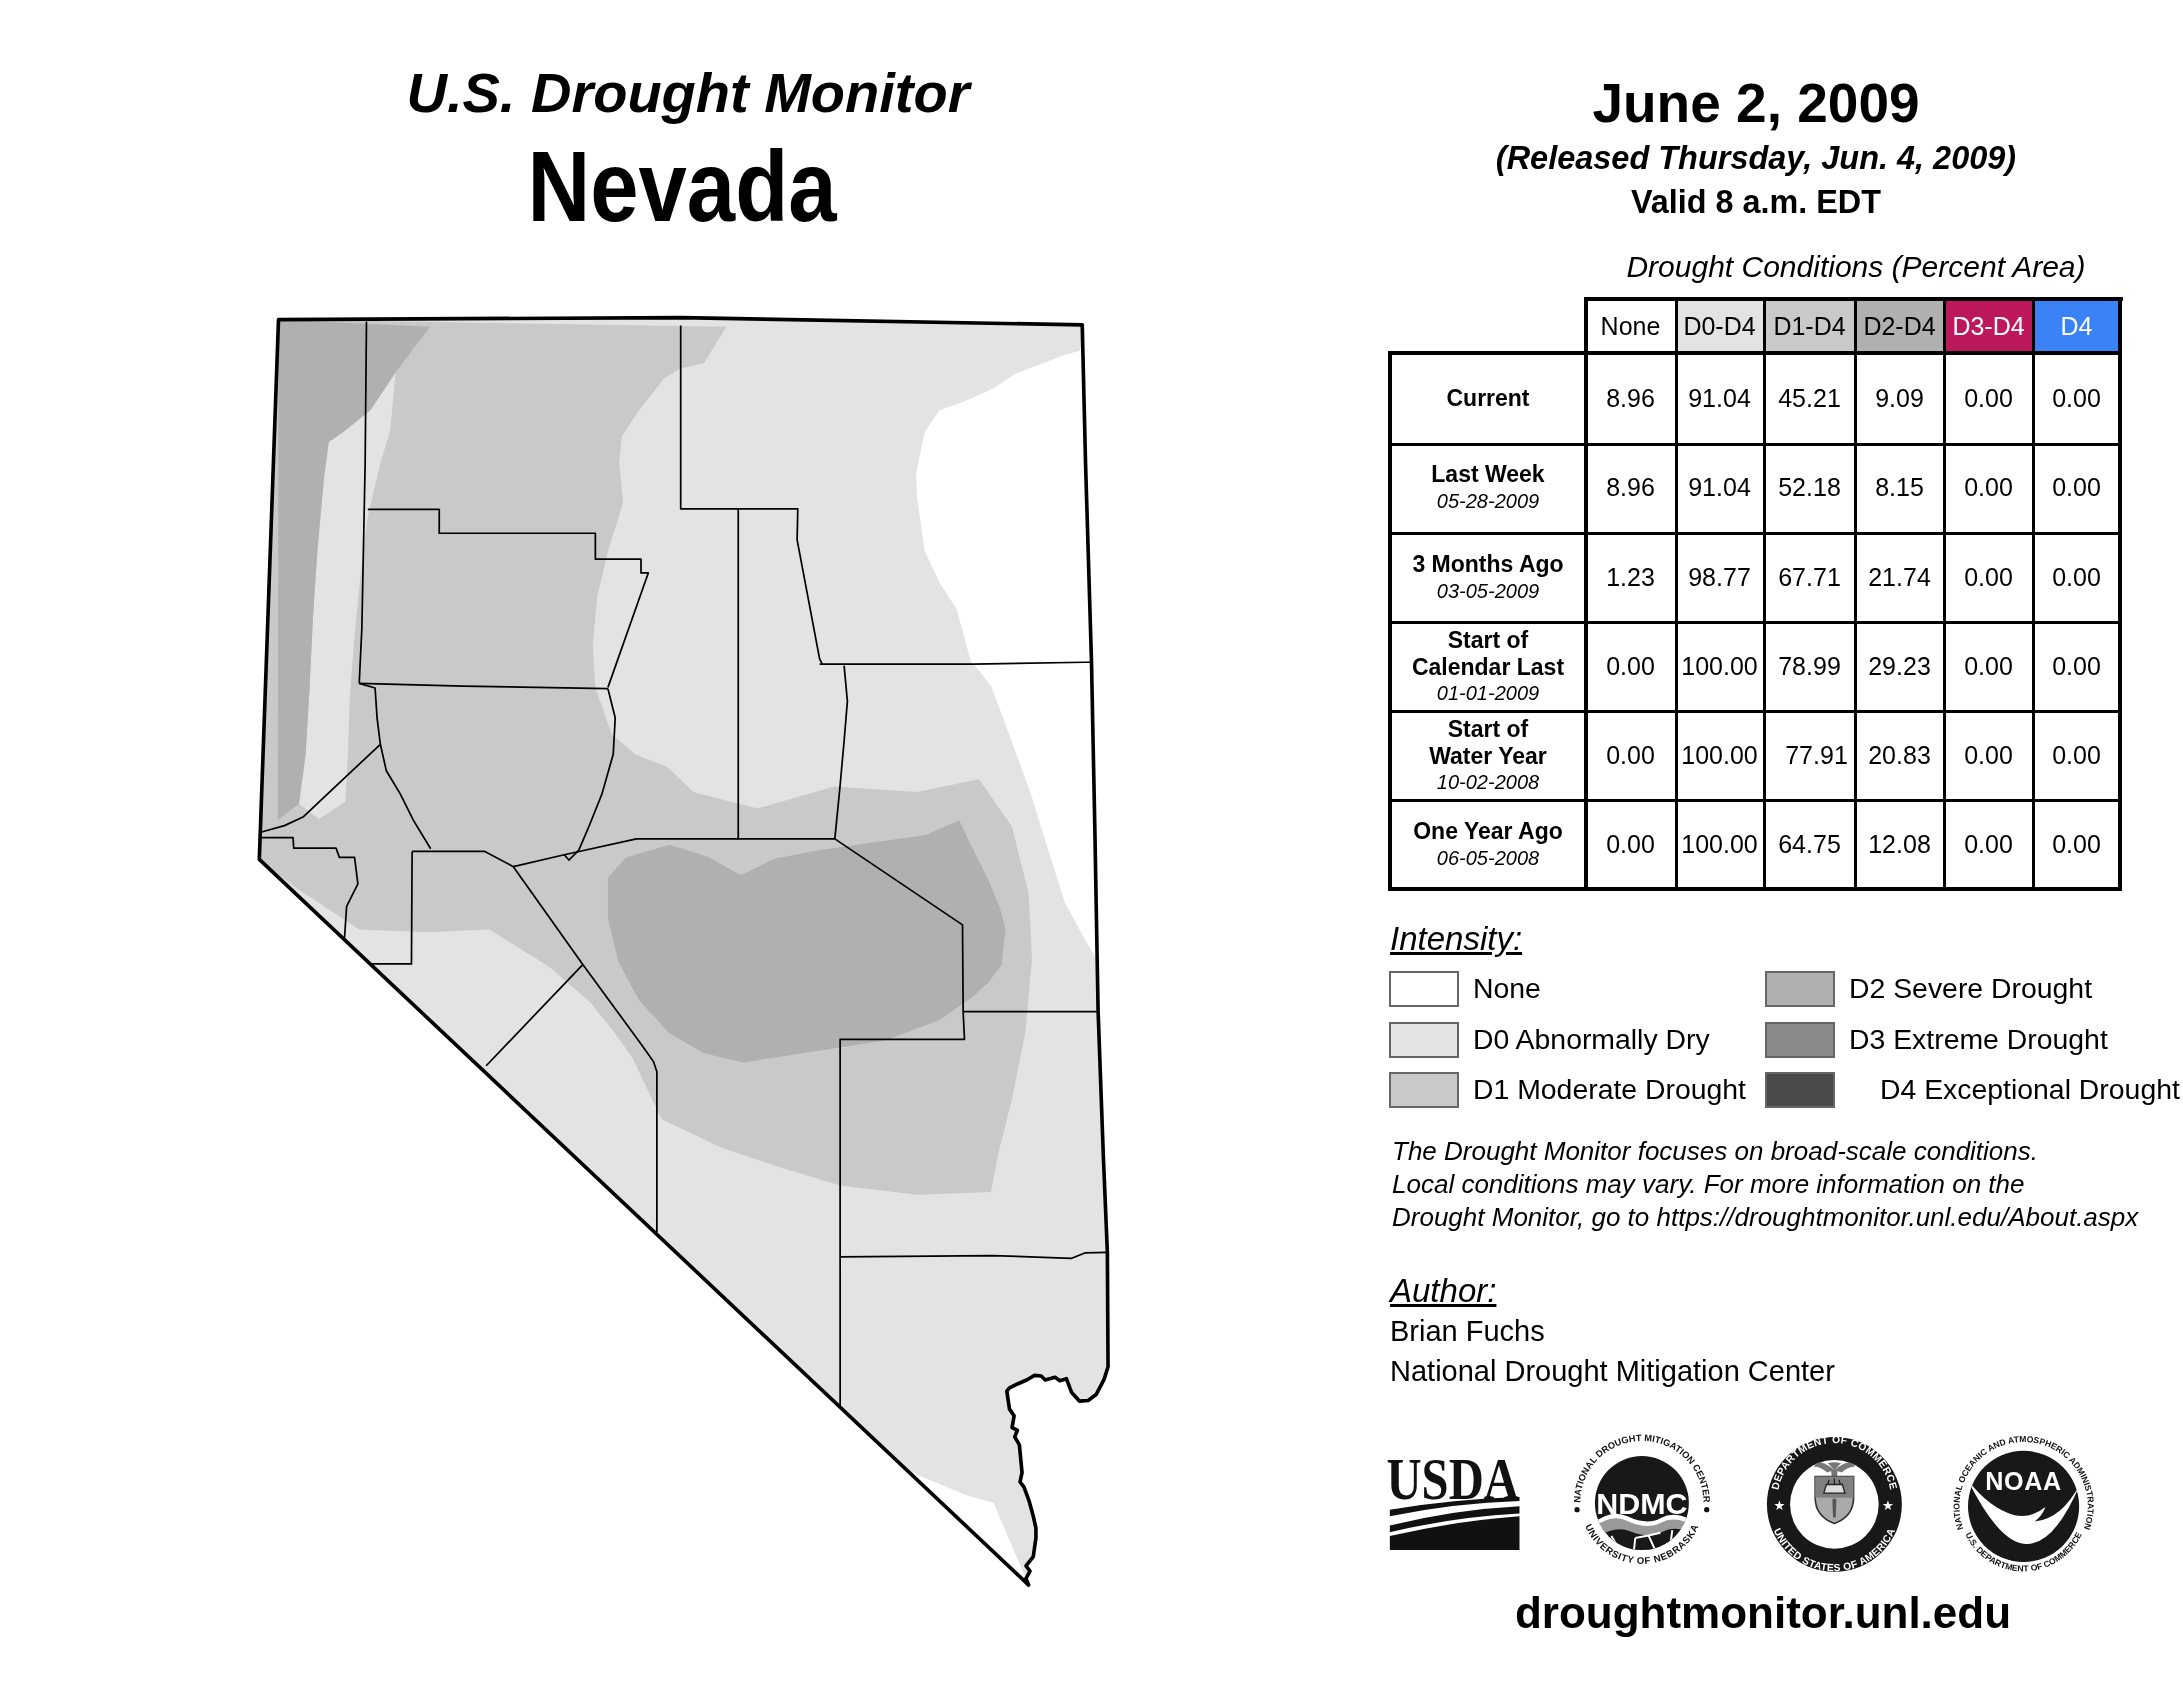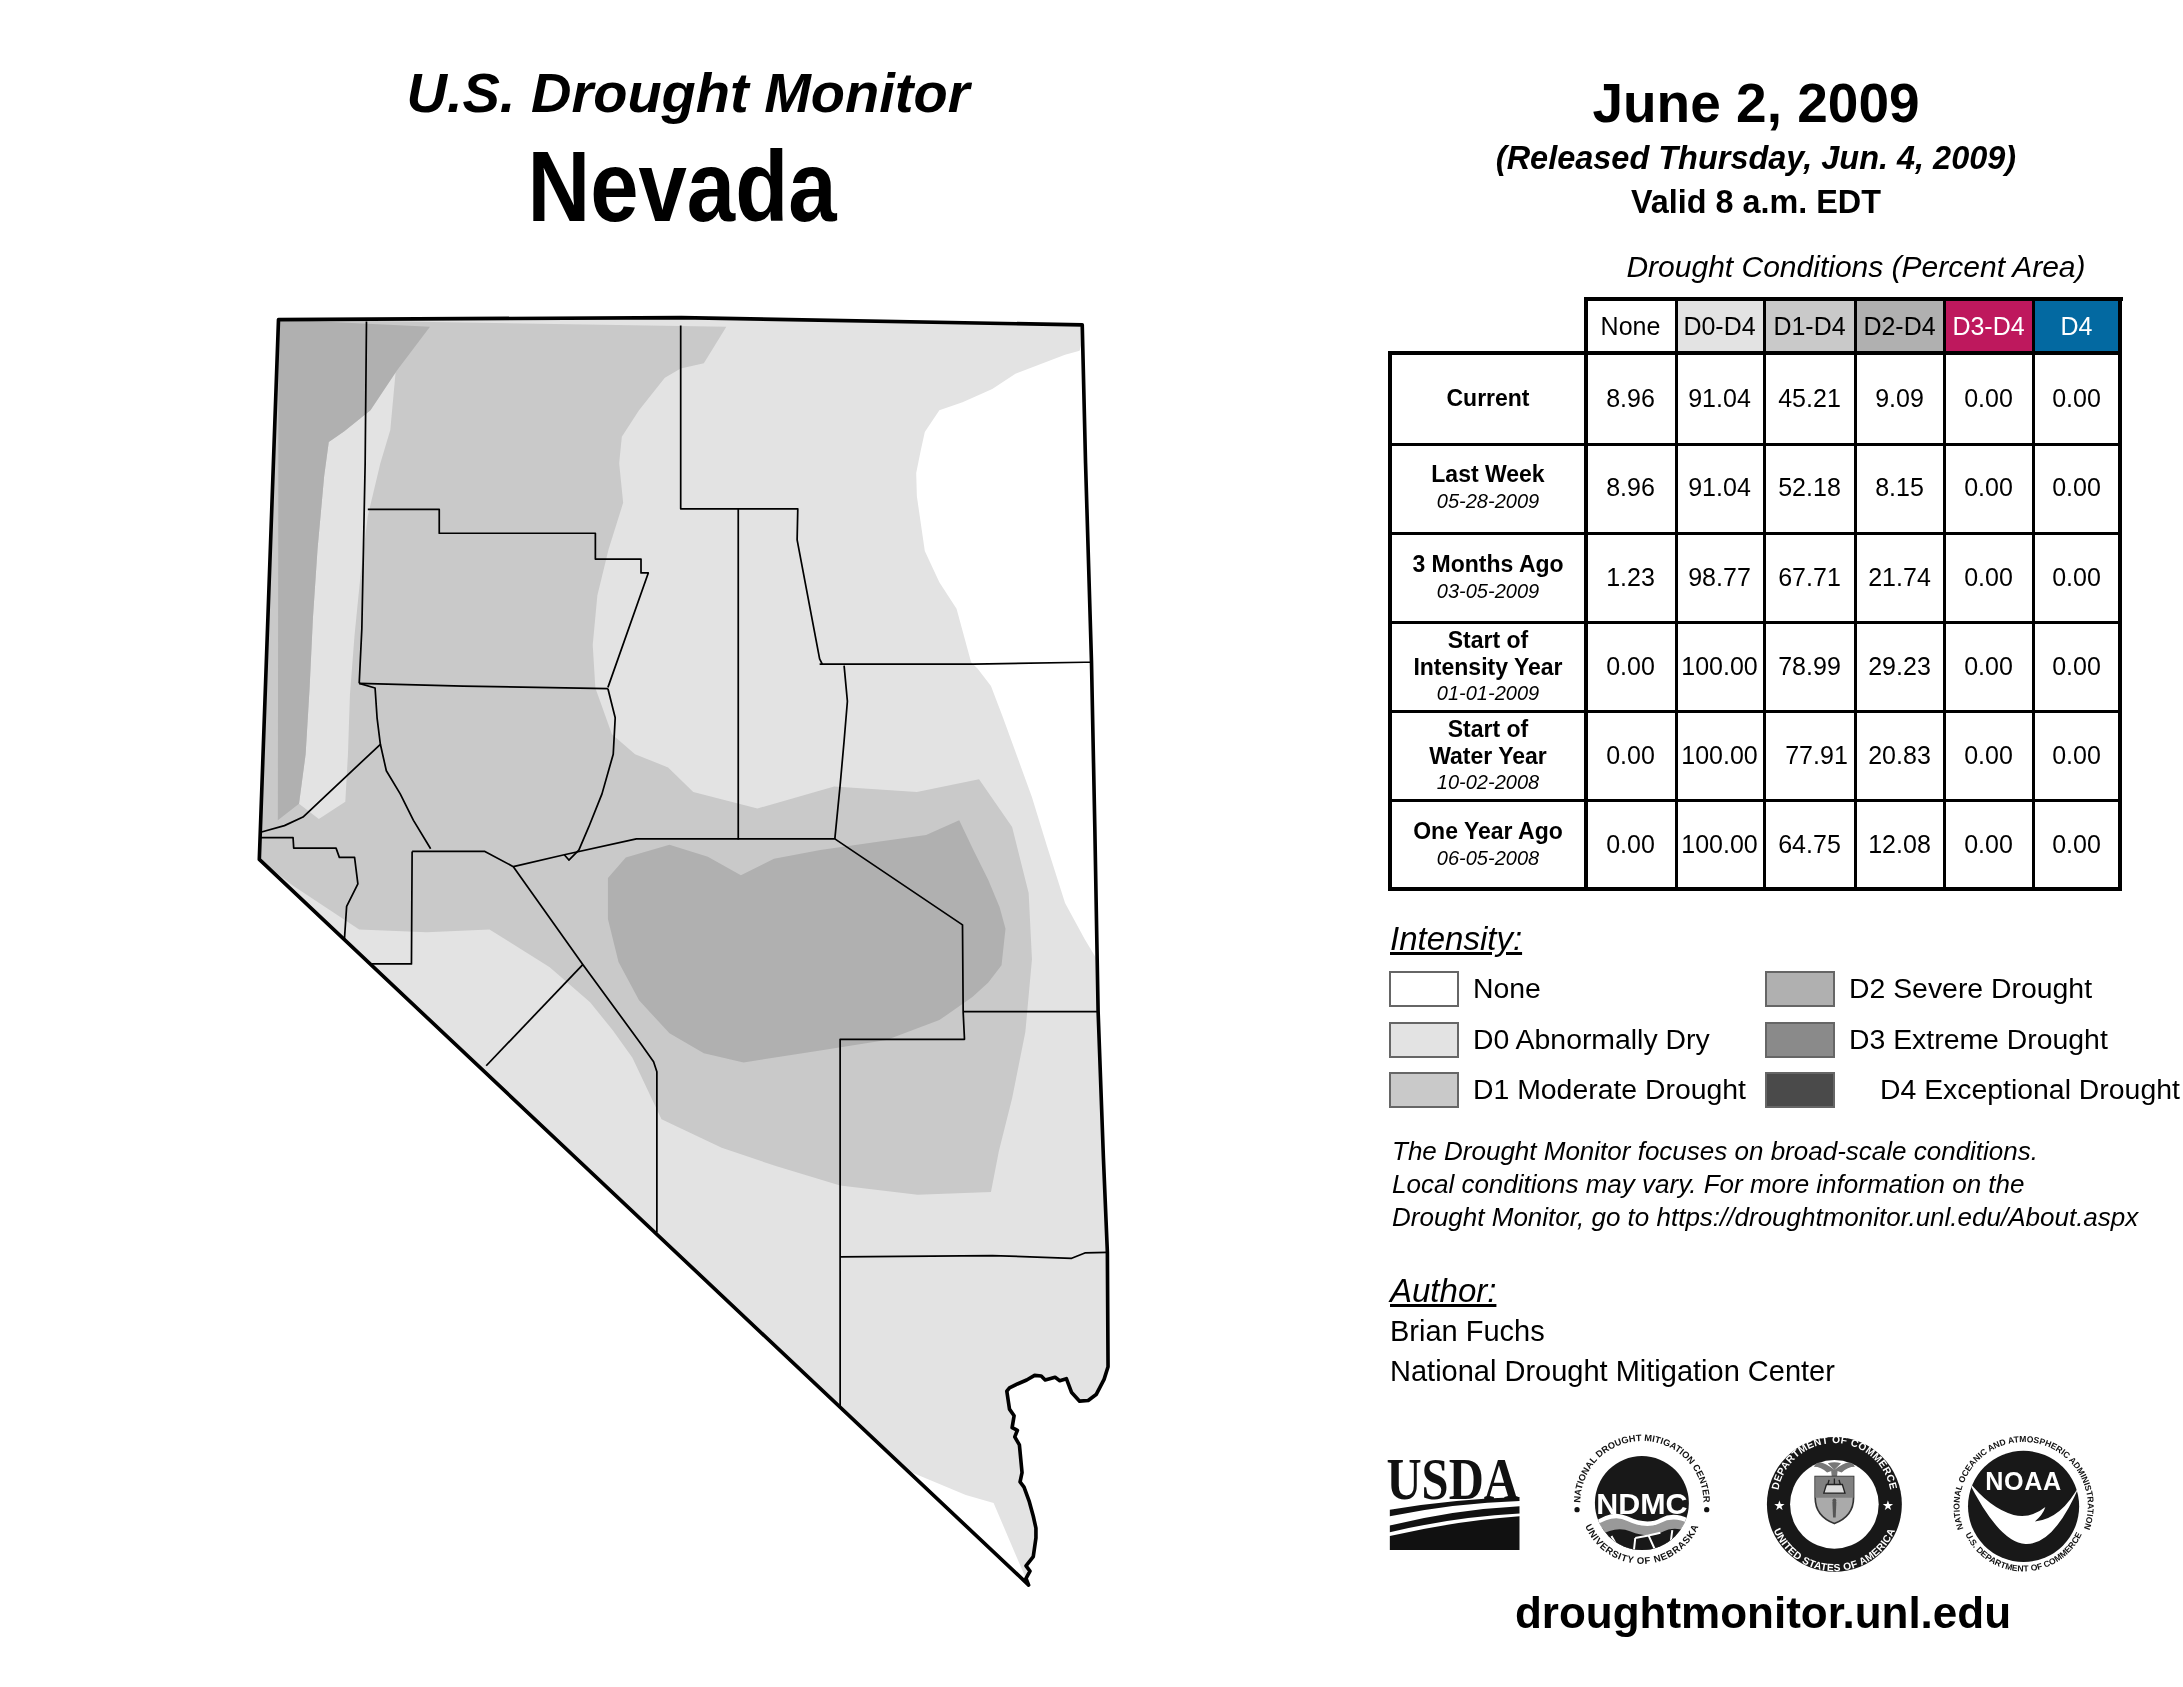--- a/index.html
+++ b/index.html
@@ -64,21 +64,21 @@
 
 <path fill="none" stroke="#000" stroke-width="5.5" stroke-linejoin="round" d="M421,483 L1030,480 L1636,491 L1641,700 L1650,1001 L1655,1250 L1660,1529 L1668,1750 L1674,1893 L1675,2066 L1669,2085 L1657,2108 L1645,2117 L1632,2118 L1620,2105 L1612,2084 L1602,2087 L1595,2082 L1580,2086 L1574,2080 L1564,2079 L1552,2086 L1538,2092 L1526,2098 L1522,2103 L1526,2130 L1533,2140 L1530,2158 L1538,2162 L1534,2172 L1541,2184 L1545,2226 L1542,2240 L1548,2248 L1556,2270 L1562,2292 L1566,2310 L1566,2325 L1562,2353 L1551,2367 L1557,2375 L1551,2386 L1555,2396 L392,1299 Z"></path>
 </svg>
 
 <div>
 <div class="cell" style="left:1586px;top:299px;width:89px;height:54px;background:#ffffff;color:#000;font-size:25px;">None</div>
 <div class="cell" style="left:1675px;top:299px;width:89px;height:54px;background:#e3e3e3;color:#000;font-size:25px;">D0-D4</div>
 <div class="cell" style="left:1764px;top:299px;width:91px;height:54px;background:#c9c9c9;color:#000;font-size:25px;">D1-D4</div>
 <div class="cell" style="left:1855px;top:299px;width:89px;height:54px;background:#b0b0b0;color:#000;font-size:25px;">D2-D4</div>
 <div class="cell" style="left:1944px;top:299px;width:89px;height:54px;background:#be185d;color:#fff;font-size:25px;">D3-D4</div>
-<div class="cell" style="left:2033px;top:299px;width:87px;height:54px;background:#0369a1;color:#fff;font-size:25px;">D4</div>
+<div class="cell" style="left:2033px;top:299px;width:87px;height:54px;background:#3b82f6;color:#fff;font-size:25px;">D4</div>
 <div class="cell b" style="left:1390px;top:353px;width:196px;height:91px;font-size:23px;flex-direction:column;">
       <div style="line-height:1.18;">Current</div>
     </div>
 <div class="cell" style="left:1586px;top:353px;width:89px;height:91px;font-size:25px;">8.96</div>
 <div class="cell" style="left:1675px;top:353px;width:89px;height:91px;font-size:25px;">91.04</div>
 <div class="cell" style="left:1764px;top:353px;width:91px;height:91px;font-size:25px;">45.21</div>
 <div class="cell" style="left:1855px;top:353px;width:89px;height:91px;font-size:25px;">9.09</div>
 <div class="cell" style="left:1944px;top:353px;width:89px;height:91px;font-size:25px;">0.00</div>
 <div class="cell" style="left:2033px;top:353px;width:87px;height:91px;font-size:25px;">0.00</div>
 <div class="cell b" style="left:1390px;top:443px;width:196px;height:89px;font-size:23px;flex-direction:column;">
@@ -96,21 +96,21 @@
       <div class="i" style="font-weight:normal;font-size:20px;line-height:1.25;">03-05-2009</div>
     </div>
 <div class="cell" style="left:1586px;top:533px;width:89px;height:89px;font-size:25px;">1.23</div>
 <div class="cell" style="left:1675px;top:533px;width:89px;height:89px;font-size:25px;">98.77</div>
 <div class="cell" style="left:1764px;top:533px;width:91px;height:89px;font-size:25px;">67.71</div>
 <div class="cell" style="left:1855px;top:533px;width:89px;height:89px;font-size:25px;">21.74</div>
 <div class="cell" style="left:1944px;top:533px;width:89px;height:89px;font-size:25px;">0.00</div>
 <div class="cell" style="left:2033px;top:533px;width:87px;height:89px;font-size:25px;">0.00</div>
 <div class="cell b" style="left:1390px;top:622px;width:196px;height:89px;font-size:23px;flex-direction:column;">
       <div style="line-height:1.18;">Start of</div>
-      <div style="line-height:1.18;">Intensity Year</div>
+      <div style="line-height:1.18;">Calendar Last</div>
       <div class="i" style="font-weight:normal;font-size:20px;line-height:1.25;">01-01-2009</div>
     </div>
 <div class="cell" style="left:1586px;top:622px;width:89px;height:89px;font-size:25px;">0.00</div>
 <div class="cell" style="left:1675px;top:622px;width:89px;height:89px;font-size:25px;">100.00</div>
 <div class="cell" style="left:1764px;top:622px;width:91px;height:89px;font-size:25px;">78.99</div>
 <div class="cell" style="left:1855px;top:622px;width:89px;height:89px;font-size:25px;">29.23</div>
 <div class="cell" style="left:1944px;top:622px;width:89px;height:89px;font-size:25px;">0.00</div>
 <div class="cell" style="left:2033px;top:622px;width:87px;height:89px;font-size:25px;">0.00</div>
 <div class="cell b" style="left:1390px;top:711px;width:196px;height:89px;font-size:23px;flex-direction:column;">
       <div style="line-height:1.18;">Start of</div>

